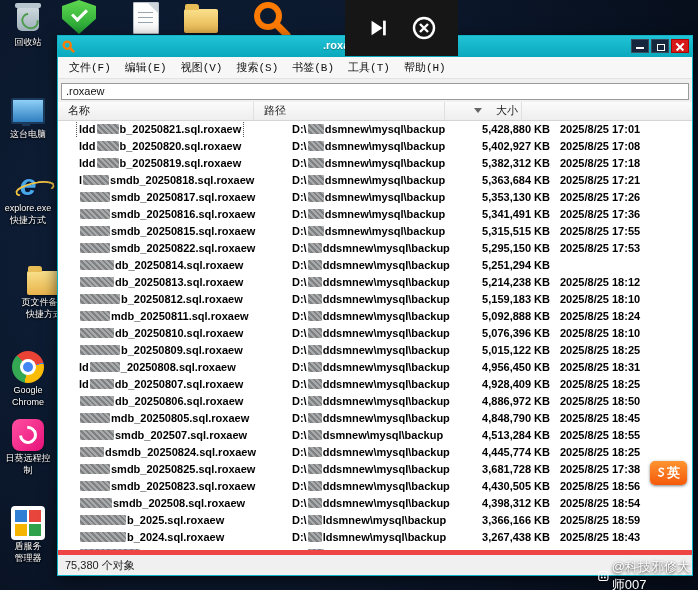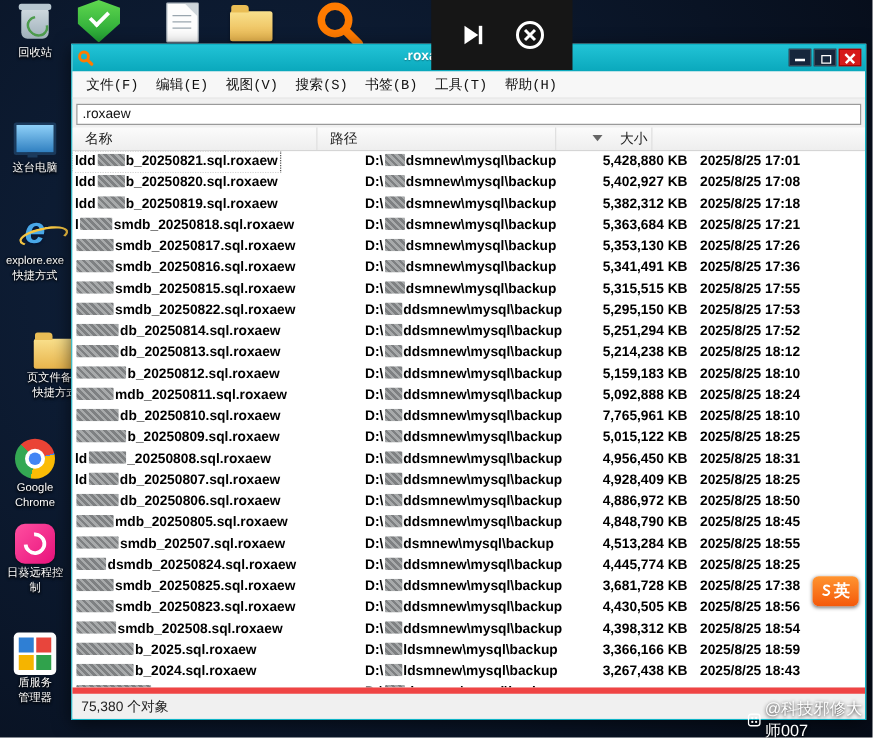--- a/index.html
+++ b/index.html
@@ -68,21 +68,21 @@
   .hdr{height:18px;background:linear-gradient(#fbfbfb,#eeeeee);border-bottom:1px solid #d5d5d5;display:flex;font-size:11px;color:#222;flex:0 0 auto;align-items:center;}
   .hc{box-sizing:border-box;height:100%;display:flex;align-items:center;border-right:1px solid #e0e0e0;padding:0 4px 0 10px;cursor:default;}
   .hc-name{width:196px;}
   .hc-path{width:191px;}
   .hc-size{width:77px;justify-content:flex-end;padding-right:3px;gap:14px;}
   .hc-date{flex:1;border-right:none;padding-left:7px;margin-top:41px;}
   .sort-arrow{width:0;height:0;border-left:4px solid transparent;border-right:4px solid transparent;border-top:5px solid #666;}
   .list{flex:1;background:#fff;overflow:hidden;}
   .row{height:17px;line-height:17px;display:flex;font-size:11px;font-weight:600;color:#000;white-space:nowrap;}
   .row.partial{height:14px;overflow:hidden;}
-  .c-name{width:227px;box-sizing:border-box;padding-left:0;overflow:hidden;}
+  .c-name{width:227px;box-sizing:border-box;padding-left:19px;overflow:hidden;}
   .name-wrap{display:inline-block;white-space:nowrap;padding:0 2px;}
   .row.focus .name-wrap{outline:1px dotted #555;}
   .c-path{width:191px;box-sizing:border-box;padding-left:7px;overflow:hidden;}
   .c-size{width:77px;box-sizing:border-box;text-align:right;padding-right:3px;}
   .c-date{flex:1;box-sizing:border-box;padding-left:7px;overflow:hidden;}
   .redact{display:inline-block;height:10px;vertical-align:-1px;margin:0 1px;border-radius:1px;
     background:repeating-linear-gradient(45deg,rgba(255,255,255,.22) 0 2px,rgba(0,0,0,.12) 2px 4px),#8f9294;}
   .statusbar{height:20px;background:#f0f0f0;border-top:5px solid #ef4444;display:flex;align-items:center;padding-left:7px;font-size:11px;color:#222;flex:0 0 auto;}
   
   .watermark{position:absolute;left:598px;top:558px;z-index:40;display:flex;align-items:center;gap:3px;color:#fff;font-size:13px;text-shadow:0 1px 3px rgba(0,0,0,.9);}
@@ -252,21 +252,20 @@
       <div class="row">
         <div class="c-name"><span class="name-wrap"><span class="redact" style="width: 30px;"></span>smdb_20250822.sql.roxaew</span></div>
         <div class="c-path">D:\<span class="redact" style="width: 14px;"></span>ddsmnew\mysql\backup</div>
         <div class="c-size">5,295,150 KB</div>
         <div class="c-date">2025/8/25 17:53</div>
       </div>
       <div class="row">
         <div class="c-name"><span class="name-wrap"><span class="redact" style="width: 34px;"></span>db_20250814.sql.roxaew</span></div>
         <div class="c-path">D:\<span class="redact" style="width: 14px;"></span>ddsmnew\mysql\backup</div>
         <div class="c-size">5,251,294 KB</div>
-        <div class="c-date">2025/8/25 17:52</div>
       </div>
       <div class="row">
         <div class="c-name"><span class="name-wrap"><span class="redact" style="width: 34px;"></span>db_20250813.sql.roxaew</span></div>
         <div class="c-path">D:\<span class="redact" style="width: 14px;"></span>ddsmnew\mysql\backup</div>
         <div class="c-size">5,214,238 KB</div>
         <div class="c-date">2025/8/25 18:12</div>
       </div>
       <div class="row">
         <div class="c-name"><span class="name-wrap"><span class="redact" style="width: 40px;"></span>b_20250812.sql.roxaew</span></div>
         <div class="c-path">D:\<span class="redact" style="width: 14px;"></span>ddsmnew\mysql\backup</div>
@@ -275,21 +274,21 @@
       </div>
       <div class="row">
         <div class="c-name"><span class="name-wrap"><span class="redact" style="width: 30px;"></span>mdb_20250811.sql.roxaew</span></div>
         <div class="c-path">D:\<span class="redact" style="width: 14px;"></span>ddsmnew\mysql\backup</div>
         <div class="c-size">5,092,888 KB</div>
         <div class="c-date">2025/8/25 18:24</div>
       </div>
       <div class="row">
         <div class="c-name"><span class="name-wrap"><span class="redact" style="width: 34px;"></span>db_20250810.sql.roxaew</span></div>
         <div class="c-path">D:\<span class="redact" style="width: 14px;"></span>ddsmnew\mysql\backup</div>
-        <div class="c-size">7,765,961 KB</div>
+        <div class="c-size">5,076,396 KB</div>
         <div class="c-date">2025/8/25 18:10</div>
       </div>
       <div class="row">
         <div class="c-name"><span class="name-wrap"><span class="redact" style="width: 40px;"></span>b_20250809.sql.roxaew</span></div>
         <div class="c-path">D:\<span class="redact" style="width: 14px;"></span>ddsmnew\mysql\backup</div>
         <div class="c-size">5,015,122 KB</div>
         <div class="c-date">2025/8/25 18:25</div>
       </div>
       <div class="row">
         <div class="c-name"><span class="name-wrap">ld<span class="redact" style="width: 30px;"></span>_20250808.sql.roxaew</span></div>

